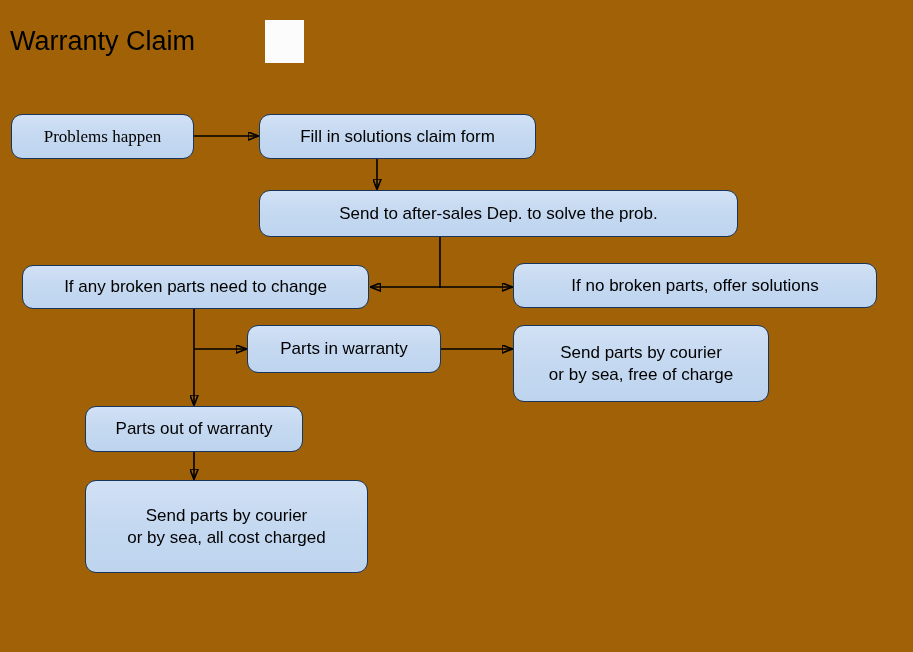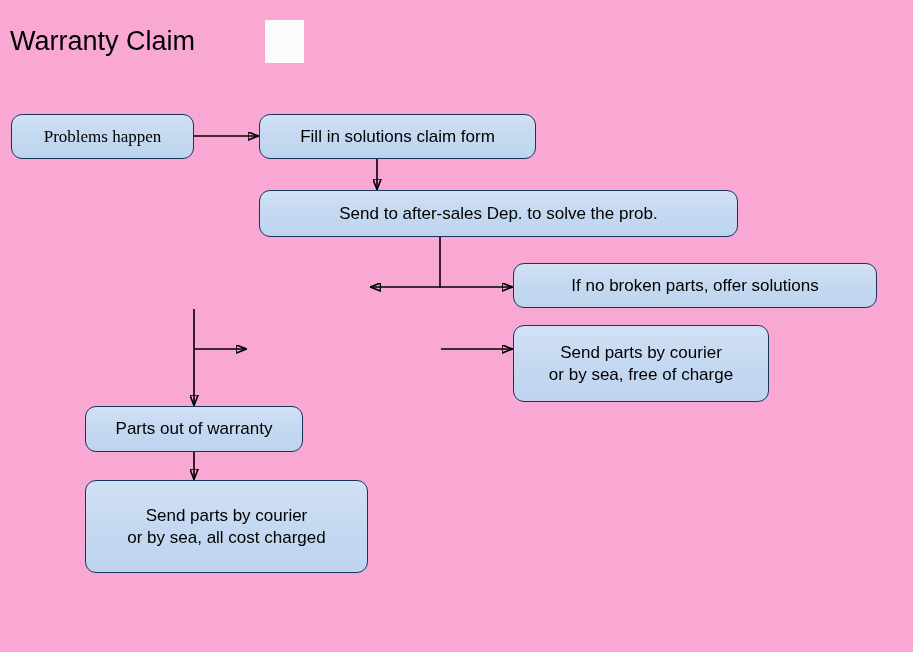--- a/index.html
+++ b/index.html
@@ -8,21 +8,21 @@
     padding: 0;
     background: #ffffff;
   }
   body {
     font-family: "Liberation Sans", sans-serif;
   }
   #canvas {
     position: relative;
     width: 913px;
     height: 652px;
-    background: #f9a8d4;
+    background: #a16207;
     overflow: hidden;
   }
   #title {
     position: absolute;
     left: 10px;
     top: 24px;
     font-size: 27px;
     line-height: 34px;
     color: #000000;
     white-space: nowrap;
@@ -102,20 +102,22 @@
     <line x1="194" y1="349" x2="246" y2="349" marker-end="url(#ah)"></line>
 
     <line x1="441" y1="349" x2="512" y2="349" marker-end="url(#ah)"></line>
 
     <line x1="194" y1="452" x2="194" y2="479" marker-end="url(#ah)"></line>
   </svg>
 
   <div class="node" style="left:11px;  top:114px; width:183px; height:45px;font-family:Liberation Serif, serif;">Problems happen</div>
   <div class="node" style="left:259px; top:114px; width:277px; height:45px;">Fill in solutions claim form</div>
   <div class="node" style="left:259px; top:190px; width:479px; height:47px;">Send to after-sales Dep. to solve the prob.</div>
+  <div class="node" style="left:22px;  top:265px; width:347px; height:44px;">If any broken parts need to change</div>
   <div class="node" style="left:513px; top:263px; width:364px; height:45px;">If no broken parts, offer solutions</div>
+  <div class="node" style="left:247px; top:325px; width:194px; height:48px;">Parts in warranty</div>
   <div class="node" style="left:513px; top:325px; width:256px; height:77px;">Send parts by courier
 or by sea, free of charge</div>
   <div class="node" style="left:85px;  top:406px; width:218px; height:46px;">Parts out of warranty</div>
   <div class="node" style="left:85px;  top:480px; width:283px; height:93px;">Send parts by courier
 or by sea, all cost charged</div>
 
 </div>
 
 </body></html>

